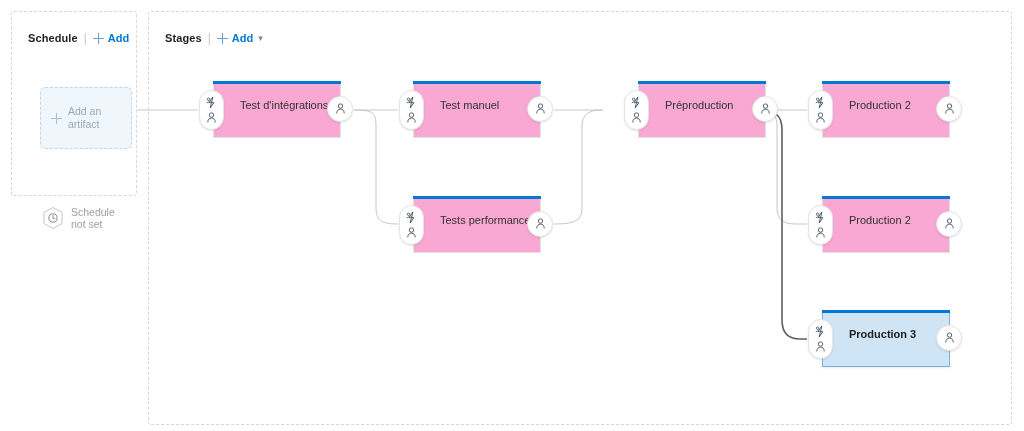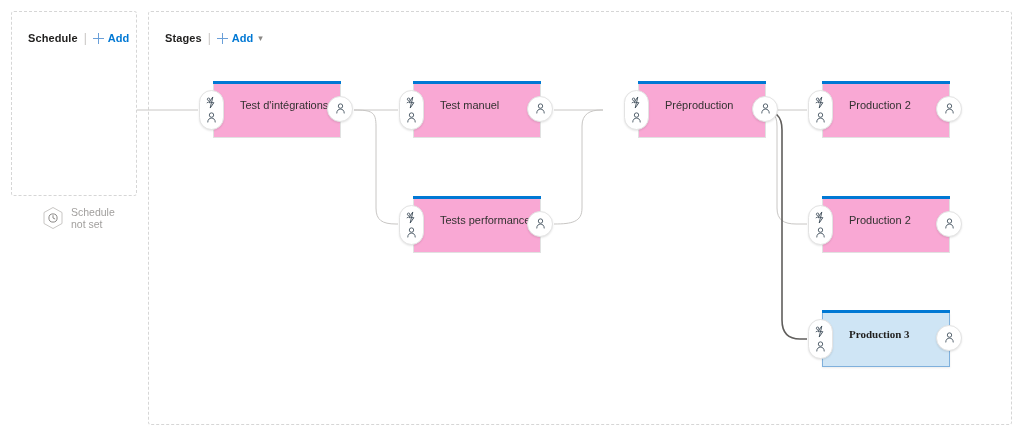--- a/index.html
+++ b/index.html
@@ -175,21 +175,20 @@
     top: 15px;
     font-size: 11px;
     color: #323130;
     white-space: nowrap;
   }
   .stage.selected {
     background: #cfe5f5;
     border: 1px solid #7fb0dc;
     border-top: none;
     box-shadow: 0 1px 2px rgba(0,0,0,.08);
-    font-family: Liberation Serif, serif;
   }
   .stage.selected .stage-name {
     font-weight: bold;
     color: #201f1e;
   }
 
   
   .pill {
     position: absolute;
     left: -15px;
@@ -247,20 +246,25 @@
 
   <div class="panel-header">
     <span class="panel-title">Schedule</span>
     <span class="header-sep">|</span>
     <span class="add-link">
       <span class="plus-icon"></span>
       <span>Add</span>
     </span>
   </div>
 
+  <div id="add-artifact-card">
+    <span class="card-plus"></span>
+    <span class="card-label">Add an
+artifact</span>
+  </div>
 
   <div id="schedule-row">
     <svg class="hex" viewBox="0 0 22 24">
       <polygon points="11,1.5 20,6.5 20,17.5 11,22.5 2,17.5 2,6.5" fill="#ffffff" stroke="#c8c6c4" stroke-width="1"></polygon>
       <circle cx="11" cy="12" r="4.1" fill="none" stroke="#8a8886" stroke-width="1"></circle>
       <path d="M11 9.6 L11 12 L12.8 12.9" fill="none" stroke="#8a8886" stroke-width="1" stroke-linecap="round"></path>
     </svg>
     <span class="schedule-label">Schedule
 not set</span>
   </div>

